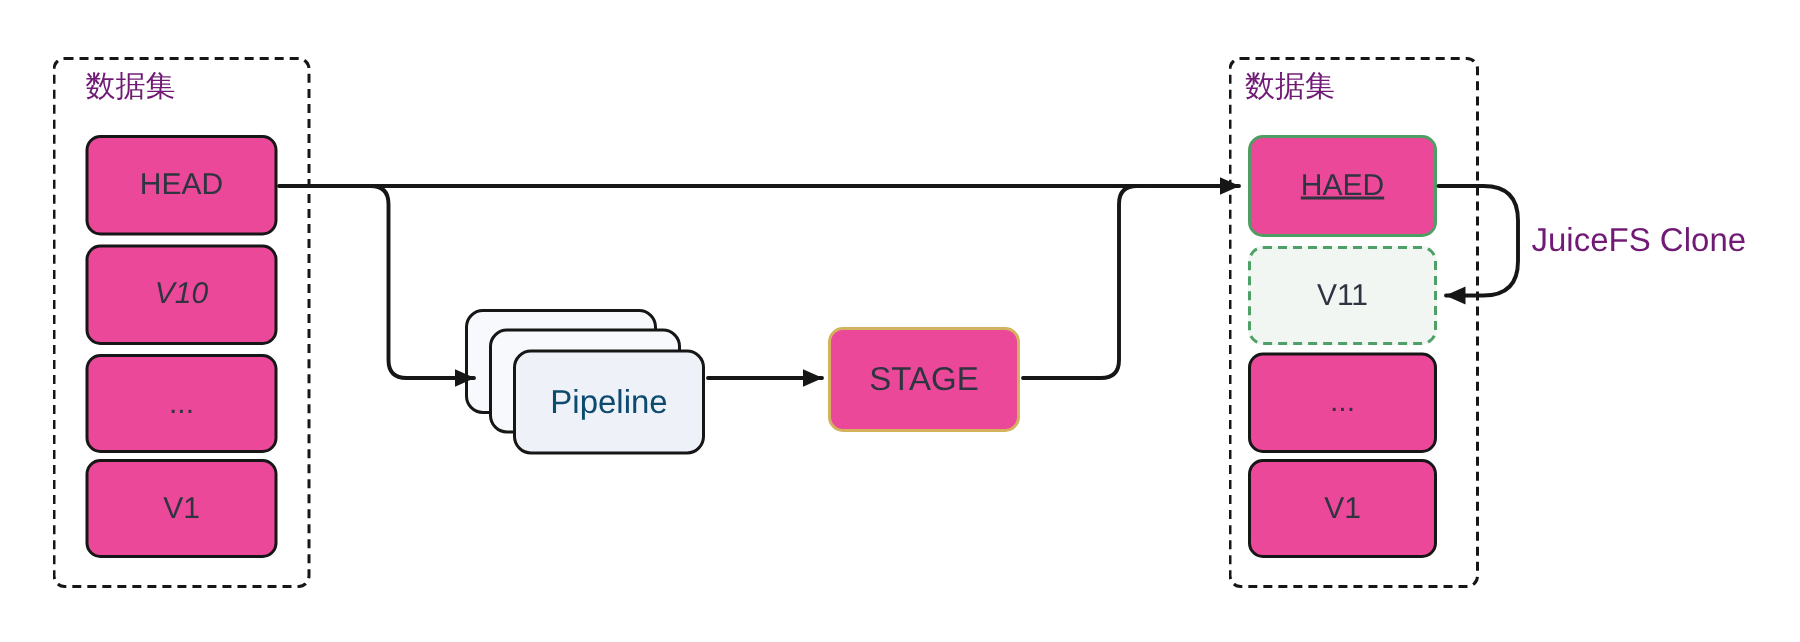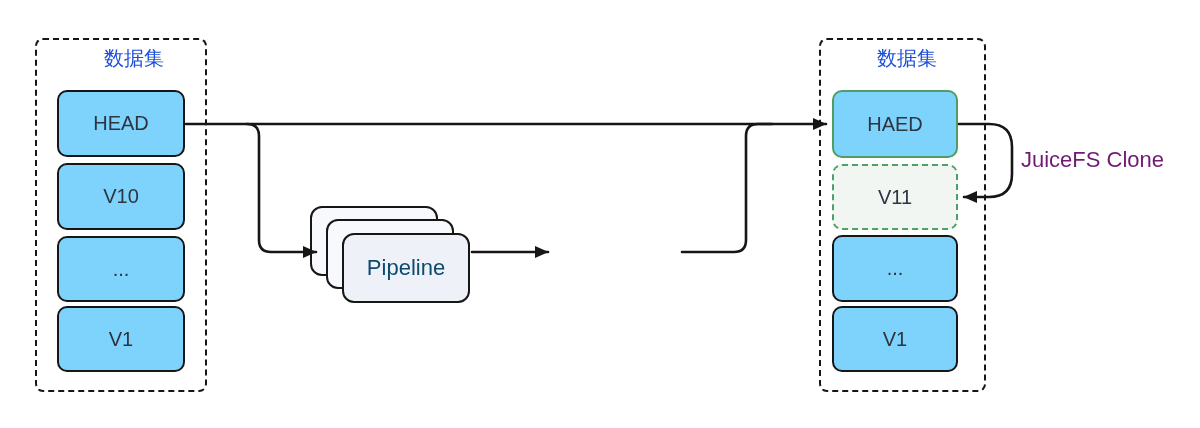--- a/index.html
+++ b/index.html
@@ -13,31 +13,30 @@
   }
   .dashed-container {
     position: absolute;
     border: 2.5px dashed #161616;
     border-radius: 8px;
     background: transparent;
   }
   .container-label {
     position: absolute;
     font-size: 20px;
-    color: #1d4ed8;
+    color: #701a75;
     line-height: 24px;
     white-space: nowrap;
-    margin-left: 47px;
   }
   .vbox {
     position: absolute;
     display: flex;
     align-items: center;
     justify-content: center;
-    background: #7dd3fc;
+    background: #ec4899;
     border: 2.5px solid #161616;
     border-radius: 10px;
     font-size: 20px;
     color: #2e3440;
     box-sizing: border-box;
   }
   .vbox.green-solid { border-color: #4e9e63; }
   .vbox.green-dashed {
     border: 2.3px dashed #4da167;
     background: #f1f6f3;
@@ -78,32 +77,33 @@
   }
 </style>
 </head>
 <body>
 
 <div class="canvas">
 
   <div class="dashed-container" style="left:35px; top:38px; width:168px; height:350px;"></div>
   <div class="container-label" style="left:57px; top:46px;">数据集</div>
   <div class="vbox" style="left:57px; top:90px;  width:128px; height:67px;">HEAD</div>
-  <div class="vbox" style="left:57px; top:163px; width:128px; height:67px;">V10</div>
+  <div class="vbox" style="left:57px; top:163px; width:128px; height:67px;font-style:italic;">V10</div>
   <div class="vbox" style="left:57px; top:236px; width:128px; height:66px;">...</div>
   <div class="vbox" style="left:57px; top:306px; width:128px; height:66px;">V1</div>
 
   <div class="card" style="left:310px; top:206px; width:128px; height:70px;"></div>
   <div class="card" style="left:326px; top:219px; width:128px; height:70px;"></div>
   <div class="card front" style="left:342px; top:233px; width:128px; height:70px;">Pipeline</div>
 
+  <div class="vbox gold" style="left:552px; top:218px; width:128px; height:70px; font-size:22px;">STAGE</div>
 
   <div class="dashed-container" style="left:819px; top:38px; width:163px; height:350px;"></div>
   <div class="container-label" style="left:830px; top:46px;">数据集</div>
-  <div class="vbox green-solid" style="left:832px; top:90px;  width:126px; height:68px;">HAED</div>
+  <div class="vbox green-solid" style="left:832px; top:90px;  width:126px; height:68px;text-decoration:underline;">HAED</div>
   <div class="vbox green-dashed" style="left:832px; top:164px; width:126px; height:66px;">V11</div>
   <div class="vbox" style="left:832px; top:235px; width:126px; height:67px;">...</div>
   <div class="vbox" style="left:832px; top:306px; width:126px; height:66px;">V1</div>
 
   <div class="annotation" style="left:1021px; top:147px;">JuiceFS Clone</div>
 
 
   <svg class="arrows" viewBox="0 0 1200 428">
     <defs>
       <marker id="ah" markerUnits="userSpaceOnUse" markerWidth="15" markerHeight="13" refX="13" refY="6" orient="auto">

